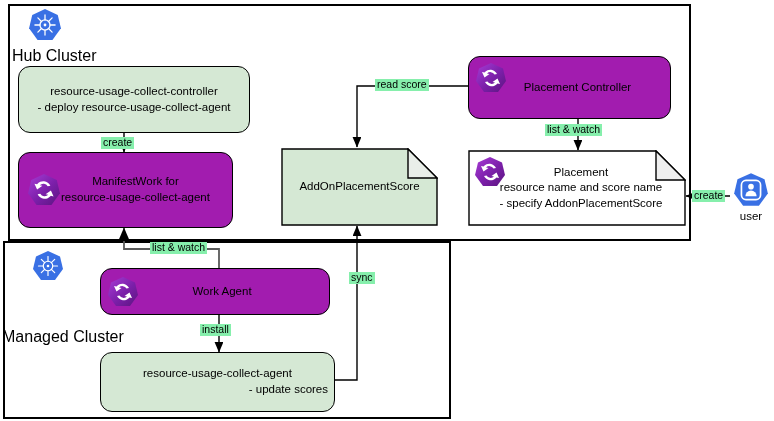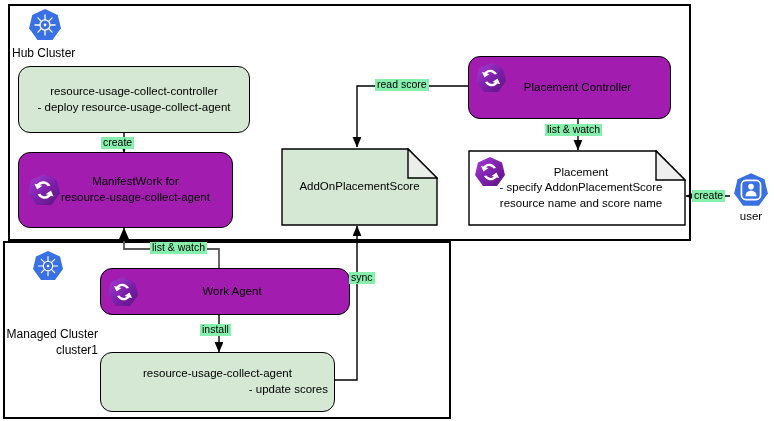--- a/index.html
+++ b/index.html
@@ -44,21 +44,21 @@
   .doc svg.docshape{
     position:absolute; left:0; top:0; width:100%; height:100%;
     z-index:0;
   }
   .icon-k8s, .icon-ocm{
     position:absolute;
     z-index:4;
   }
   .label-plain{
     position:absolute;
-    font-size:12px;
+    font-size:16px;
     color:#000000;
     line-height:1.3;
     white-space:nowrap;
   }
   .edge-label{
     position:absolute;
     font-size:10.5px;
     color:#000000;
     background:#86efac;
     padding:0 2px;
@@ -217,22 +217,22 @@
             <stop offset="100%" stop-color="#5c1580"></stop>
           </linearGradient>
         </defs>
         <polygon points="32,2 56,13 62,38 46,60 18,60 2,38 8,13" fill="url(#pgrad3)"></polygon>
         <path d="M44,24 a15,15 0 0 0 -25,-3 l-5,-1 l5,11 l10,-7 l-5,-1 a9.5,9.5 0 0 1 15,2 z" fill="#ffffff"></path>
         <path d="M20,40 a15,15 0 0 0 25,3 l5,1 l-5,-11 l-10,7 l5,1 a9.5,9.5 0 0 1 -15,-2 z" fill="#ffffff"></path>
       </svg>
     </span>
     <span class="txt" style="padding-left:14px;">
       <span class="ln">Placement</span>
+      <span class="ln">resource name and score name</span>
       <span class="ln">- specify AddonPlacementScore</span>
-      <span class="ln">resource name and score name</span>
     </span>
   </div>
 
   <div class="icon-k8s" style="left:733px;top:172px;width:36px;height:36px;">
     <svg viewBox="0 0 64 64" width="36" height="36">
       <polygon points="32,2 56,13 62,38 46,60 18,60 2,38 8,13" fill="#3970e4"></polygon>
       <rect x="15" y="15" width="34" height="34" rx="8" ry="8" fill="none" stroke="#ffffff" stroke-width="3"></rect>
       <circle cx="32" cy="26" r="5" fill="#ffffff"></circle>
       <path d="M22,43 a10,10 0 0 1 20,0 z" fill="#ffffff"></path>
     </svg>
@@ -251,24 +251,23 @@
         <line x1="41.5" y1="32" x2="51" y2="32"></line>
         <line x1="18.6" y1="18.6" x2="25.3" y2="25.3"></line>
         <line x1="38.7" y1="38.7" x2="45.4" y2="45.4"></line>
         <line x1="45.4" y1="18.6" x2="38.7" y2="25.3"></line>
         <line x1="25.3" y1="38.7" x2="18.6" y2="45.4"></line>
       </g>
     </svg>
   </div>
   <div class="label-plain" style="left:2px;top:302px;text-align:right;width:96px;margin-top:25px;">
     <span class="ln" style="display:block;">Managed Cluster</span>
-    <span class="ln" style="display:block;">cluster1</span>
-  </div>
-
-  <div class="node rounded" style="left:100px;top:268px;width:250px;height:47px;">
+  </div>
+
+  <div class="node rounded" style="left:100px;top:268px;width:230px;height:47px;">
     <span class="icon-ocm" style="left:6px;top:7px;width:32px;height:32px;">
       <svg viewBox="0 0 64 64" width="32" height="32">
         <defs>
           <linearGradient id="pgrad4" x1="0" y1="0" x2="1" y2="1">
             <stop offset="0%" stop-color="#a83cd6"></stop>
             <stop offset="55%" stop-color="#7b1fa9"></stop>
             <stop offset="100%" stop-color="#5c1580"></stop>
           </linearGradient>
         </defs>
         <polygon points="32,2 56,13 62,38 46,60 18,60 2,38 8,13" fill="url(#pgrad4)"></polygon>

